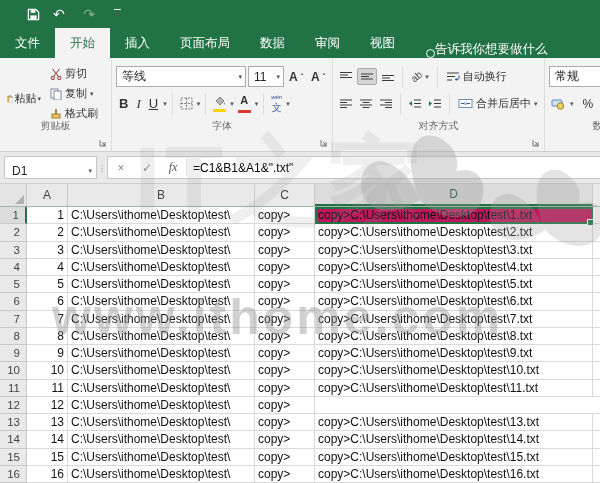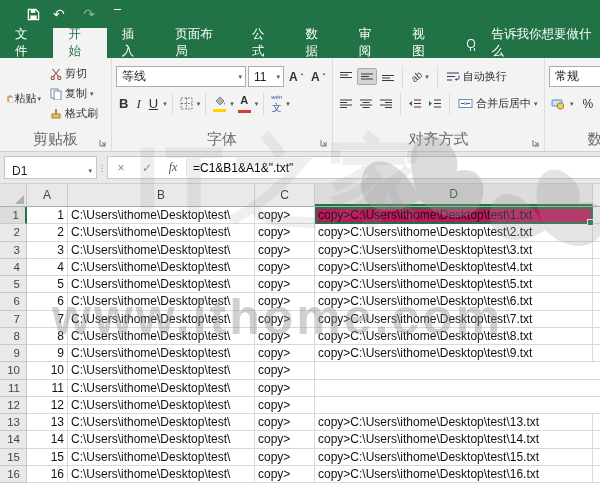--- a/index.html
+++ b/index.html
@@ -16,28 +16,28 @@
   .qbtn.dim{opacity:.45;}
   .qat-custom{display:flex;flex-direction:column;align-items:center;color:#fff;}
   .qat-custom .bar{width:7px;height:1px;background:#fff;margin-bottom:1px;}
   .qat-custom .caret{font-size:7px;}
   
   .tabrow{position:absolute;top:28px;left:0;right:0;height:30px;background:#217346;
     display:flex;align-items:stretch;padding-left:0;}
   .tabs{display:flex;align-items:stretch;}
   .tab{color:#fff;font-size:12.5px;padding:0 15px;display:flex;align-items:center;cursor:default;}
   .tab.active{background:#f3f3f3;color:#217346;}
-  .tellme{display:flex;align-items:center;gap:16px;color:#fff;font-size:12.5px;margin-left:16px;}
+  .tellme{display:flex;align-items:flex-end;gap:0;color:#fff;font-size:12.5px;margin-left:16px;}
   .bulb{width:9px;height:9px;border:1.3px solid #fff;border-radius:50%;position:relative;}
   .bulb::after{content:'';position:absolute;left:2px;top:8px;width:3px;height:3px;border-left:1.3px solid #fff;border-right:1.3px solid #fff;}
   
   .ribbon{position:absolute;top:58px;left:0;right:0;height:94px;background:#f3f3f3;
     border-bottom:1px solid #cfcfcf;display:flex;font-size:11px;color:#333;}
   .group{position:relative;border-right:1px solid #dedede;padding:5px 3px 16px 4px;flex:none;}
-  .g-label{position:absolute;bottom:2px;left:0;right:0;text-align:center;font-size:15px;color:#6a6a6a;white-space:nowrap;}
+  .g-label{position:absolute;bottom:18px;left:0;right:0;text-align:center;font-size:10px;color:#6a6a6a;white-space:nowrap;}
   .launcher{position:absolute;bottom:3px;right:3px;width:9px;height:9px;}
   .rowline{display:flex;align-items:center;height:27px;gap:2px;}
   .rbtn{display:flex;align-items:center;gap:3px;padding:2px 3px;border-radius:2px;white-space:nowrap;}
   .rbtn.iconic{padding:2px;}
   .rbtn.on{background:#d5d5d5;border:1px solid #aaa;}
   .caret{font-size:7px;color:#555;}
   .vsep{width:1px;height:22px;background:#dcdcdc;margin:0 3px;}
   .combo{background:#fff;border:1px solid #ababab;height:21px;display:flex;align-items:center;
     padding:0 3px 0 5px;font-size:12px;color:#222;justify-content:space-between;}
   .letterB{font-weight:bold;font-size:13px;}
@@ -120,21 +120,20 @@
       <span class="caret">▾</span>
   </span>
 </div>
 
 <div class="tabrow">
   <div class="tabs">
       <div class="tab">文件</div>
       <div class="tab active">开始</div>
       <div class="tab">插入</div>
       <div class="tab">页面布局</div>
-      <div class="tab">公式</div>
       <div class="tab">数据</div>
       <div class="tab">审阅</div>
       <div class="tab">视图</div>
     </div>
   <div class="tellme">
     <span class="bulb"></span>
     <span>告诉我你想要做什么</span>
   </div>
 </div>
 
@@ -479,27 +478,29 @@
     <div class="cell col-b">C:\Users\ithome\Desktop\test\</div>
     <div class="cell col-c">copy&gt;</div>
     <div class="cell col-d">copy&gt;C:\Users\ithome\Desktop\test\9.txt</div>
     <div class="cell fill"></div>
   </div>
       <div class="grow-line">
     <div class="rh">10</div>
     <div class="cell col-a">10</div>
     <div class="cell col-b">C:\Users\ithome\Desktop\test\</div>
     <div class="cell col-c">copy&gt;</div>
+    <div class="cell col-d">copy&gt;C:\Users\ithome\Desktop\test\10.txt</div>
     <div class="cell fill"></div>
   </div>
       <div class="grow-line">
     <div class="rh">11</div>
     <div class="cell col-a">11</div>
     <div class="cell col-b">C:\Users\ithome\Desktop\test\</div>
     <div class="cell col-c">copy&gt;</div>
+    <div class="cell col-d">copy&gt;C:\Users\ithome\Desktop\test\11.txt</div>
     <div class="cell fill"></div>
   </div>
       <div class="grow-line">
     <div class="rh">12</div>
     <div class="cell col-a">12</div>
     <div class="cell col-b">C:\Users\ithome\Desktop\test\</div>
     <div class="cell col-c">copy&gt;</div>
     <div class="cell fill"></div>
   </div>
       <div class="grow-line">

